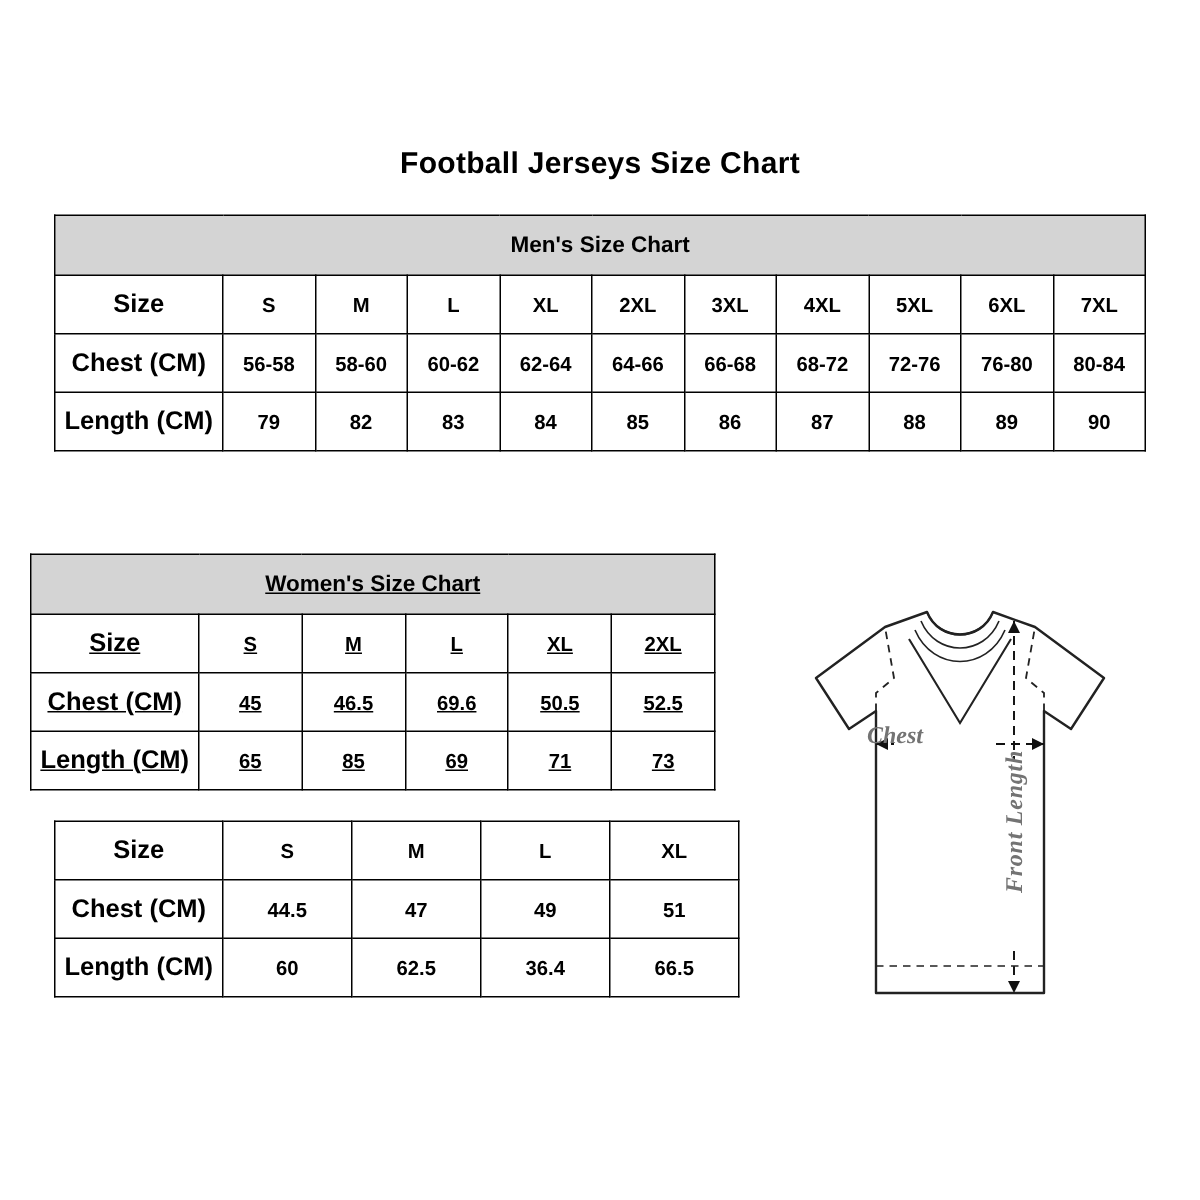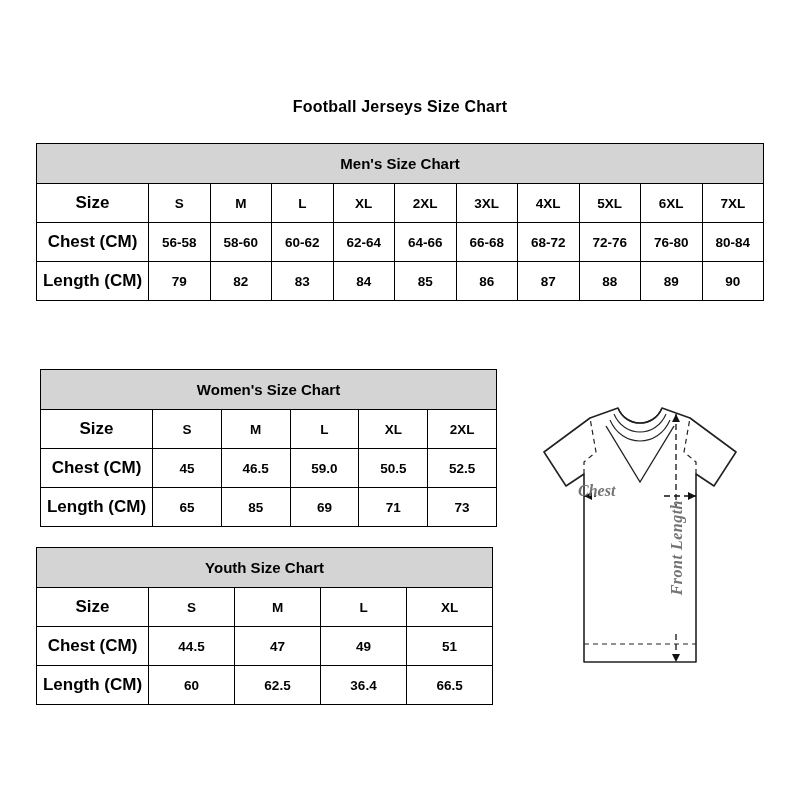--- a/index.html
+++ b/index.html
@@ -19,21 +19,21 @@
     position: relative;
     width: 800px;
     height: 800px;
   }
   .page-title {
     position: absolute;
     top: 98px;
     left: 0;
     width: 800px;
     text-align: center;
-    font-size: 16px;
+    font-size: 20px;
     font-weight: bold;
     letter-spacing: 0.2px;
   }
 
   table.size-table {
     border-collapse: collapse;
     table-layout: fixed;
     background: #ffffff;
   }
   table.size-table td, table.size-table th {
@@ -62,22 +62,23 @@
     left: 36px;
     top: 143px;
   }
   #mens-table { width: 728px; border-radius: 18px; }
   #mens-table col.label-col { width: 112px; }
   #mens-table col.data-col { width: 61.5px; }
 
   
   #womens-table-wrap {
     position: absolute;
-    left: 40px;
+    left: 20px;
     top: 369px;
+    text-decoration: underline;
   }
   #womens-table { width: 456px; }
   #womens-table col.label-col { width: 112px; }
   #womens-table col.data-col { width: 68.8px; }
 
   
   #youth-table-wrap {
     position: absolute;
     left: 36px;
     top: 547px;
@@ -204,21 +205,21 @@
           <td>S</td>
           <td>M</td>
           <td>L</td>
           <td>XL</td>
           <td>2XL</td>
         </tr>
         <tr>
           <td class="row-label">Chest (CM)</td>
           <td>45</td>
           <td>46.5</td>
-          <td>59.0</td>
+          <td>69.6</td>
           <td>50.5</td>
           <td>52.5</td>
         </tr>
         <tr>
           <td class="row-label">Length (CM)</td>
           <td>65</td>
           <td>85</td>
           <td>69</td>
           <td>71</td>
           <td>73</td>
@@ -231,23 +232,20 @@
     <table class="size-table" id="youth-table">
       <colgroup>
         <col class="label-col">
         <col class="data-col">
           <col class="data-col">
           <col class="data-col">
           <col class="data-col">
       </colgroup>
       <tbody>
         <tr>
-          <td class="caption-cell" colspan="5">Youth Size Chart</td>
-        </tr>
-        <tr>
           <td class="row-label">Size</td>
           <td>S</td>
           <td>M</td>
           <td>L</td>
           <td>XL</td>
         </tr>
         <tr>
           <td class="row-label">Chest (CM)</td>
           <td>44.5</td>
           <td>47</td>

